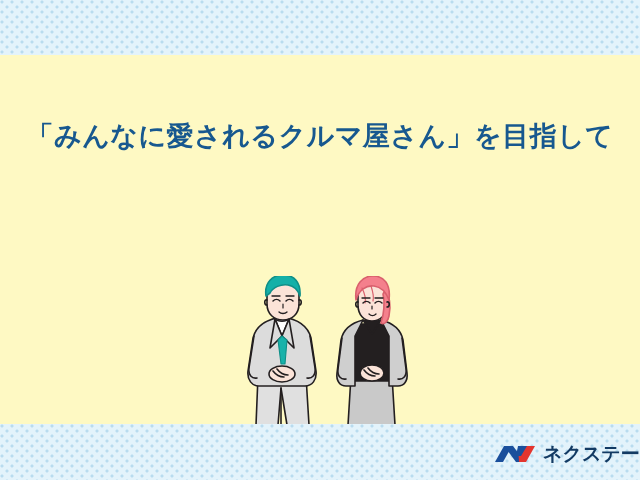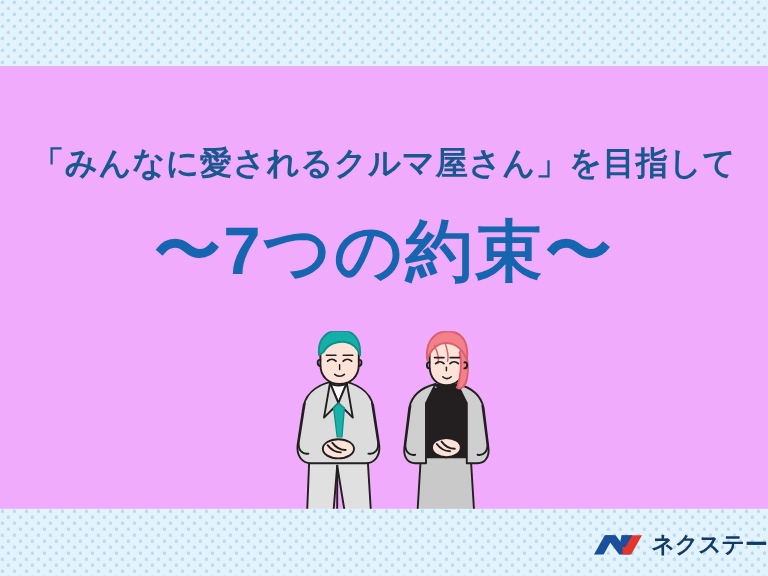--- a/index.html
+++ b/index.html
@@ -5,21 +5,21 @@
   html, body {
     margin: 0;
     padding: 0;
     background: #ffffff;
   }
   #page {
     position: relative;
     width: 640px;
     height: 480px;
     overflow: hidden;
-    background: #f0abfc;
+    background: #fef9c3;
     font-family: "Liberation Sans", "DejaVu Sans", sans-serif;
   }
 
   
   .dot-band {
     position: absolute;
     left: 0;
     width: 640px;
     background-color: #e3f3fb;
     background-image:
@@ -96,23 +96,20 @@
 <body>
 
 <div id="page">
 
   <div id="band-top" class="dot-band"></div>
 
   <div class="headline-wrap">
     <div id="headline">「みんなに愛されるクルマ屋さん」を目指して</div>
   </div>
 
-  <div id="subheadline-wrap">
-    <div id="subheadline">〜7つの約束〜</div>
-  </div>
 
   <div id="illustration">
     <svg viewBox="0 0 170 150" width="170" height="150" xmlns="http://www.w3.org/2000/svg">
       <g stroke="#231f20" stroke-width="1.6" stroke-linejoin="round" stroke-linecap="round" fill="none">
 
         <g>
 
           <path d="M15 100 L13 149 L35 149 L38 112 L44 149 L66 149 L63 100 Z" fill="#e0e0e0"></path>
           <path d="M38 112 L38 149"></path>
 

